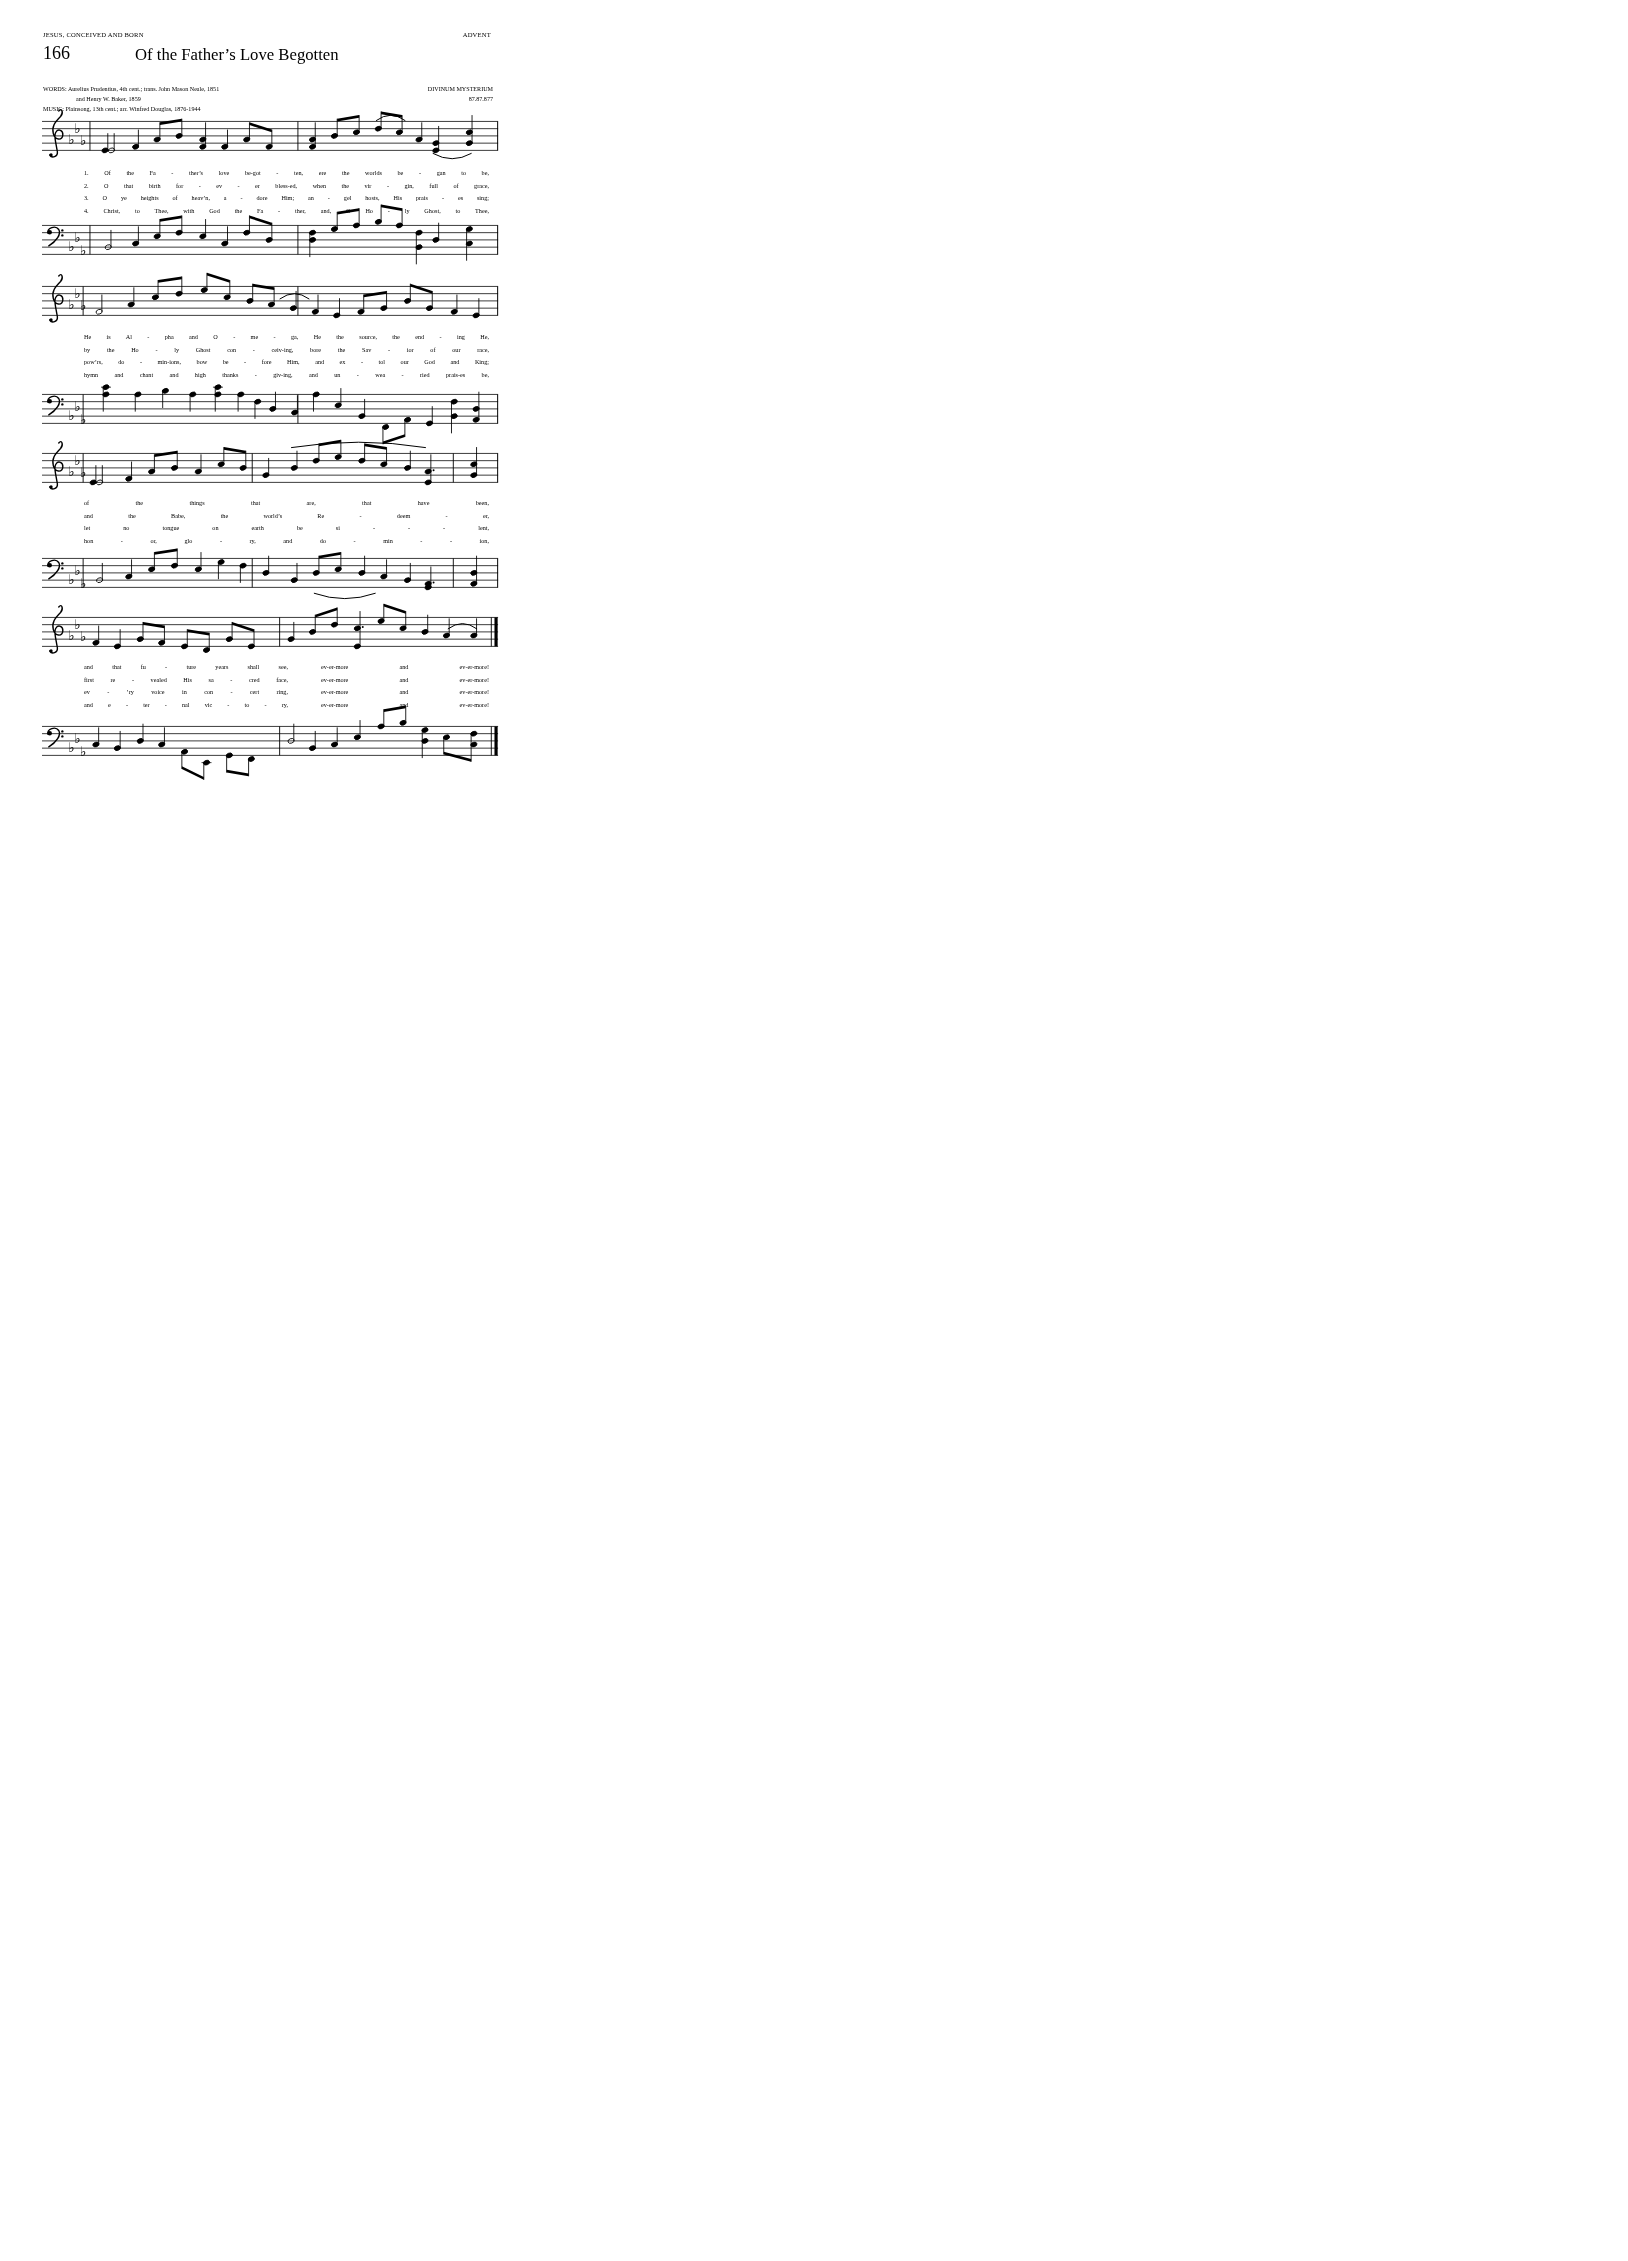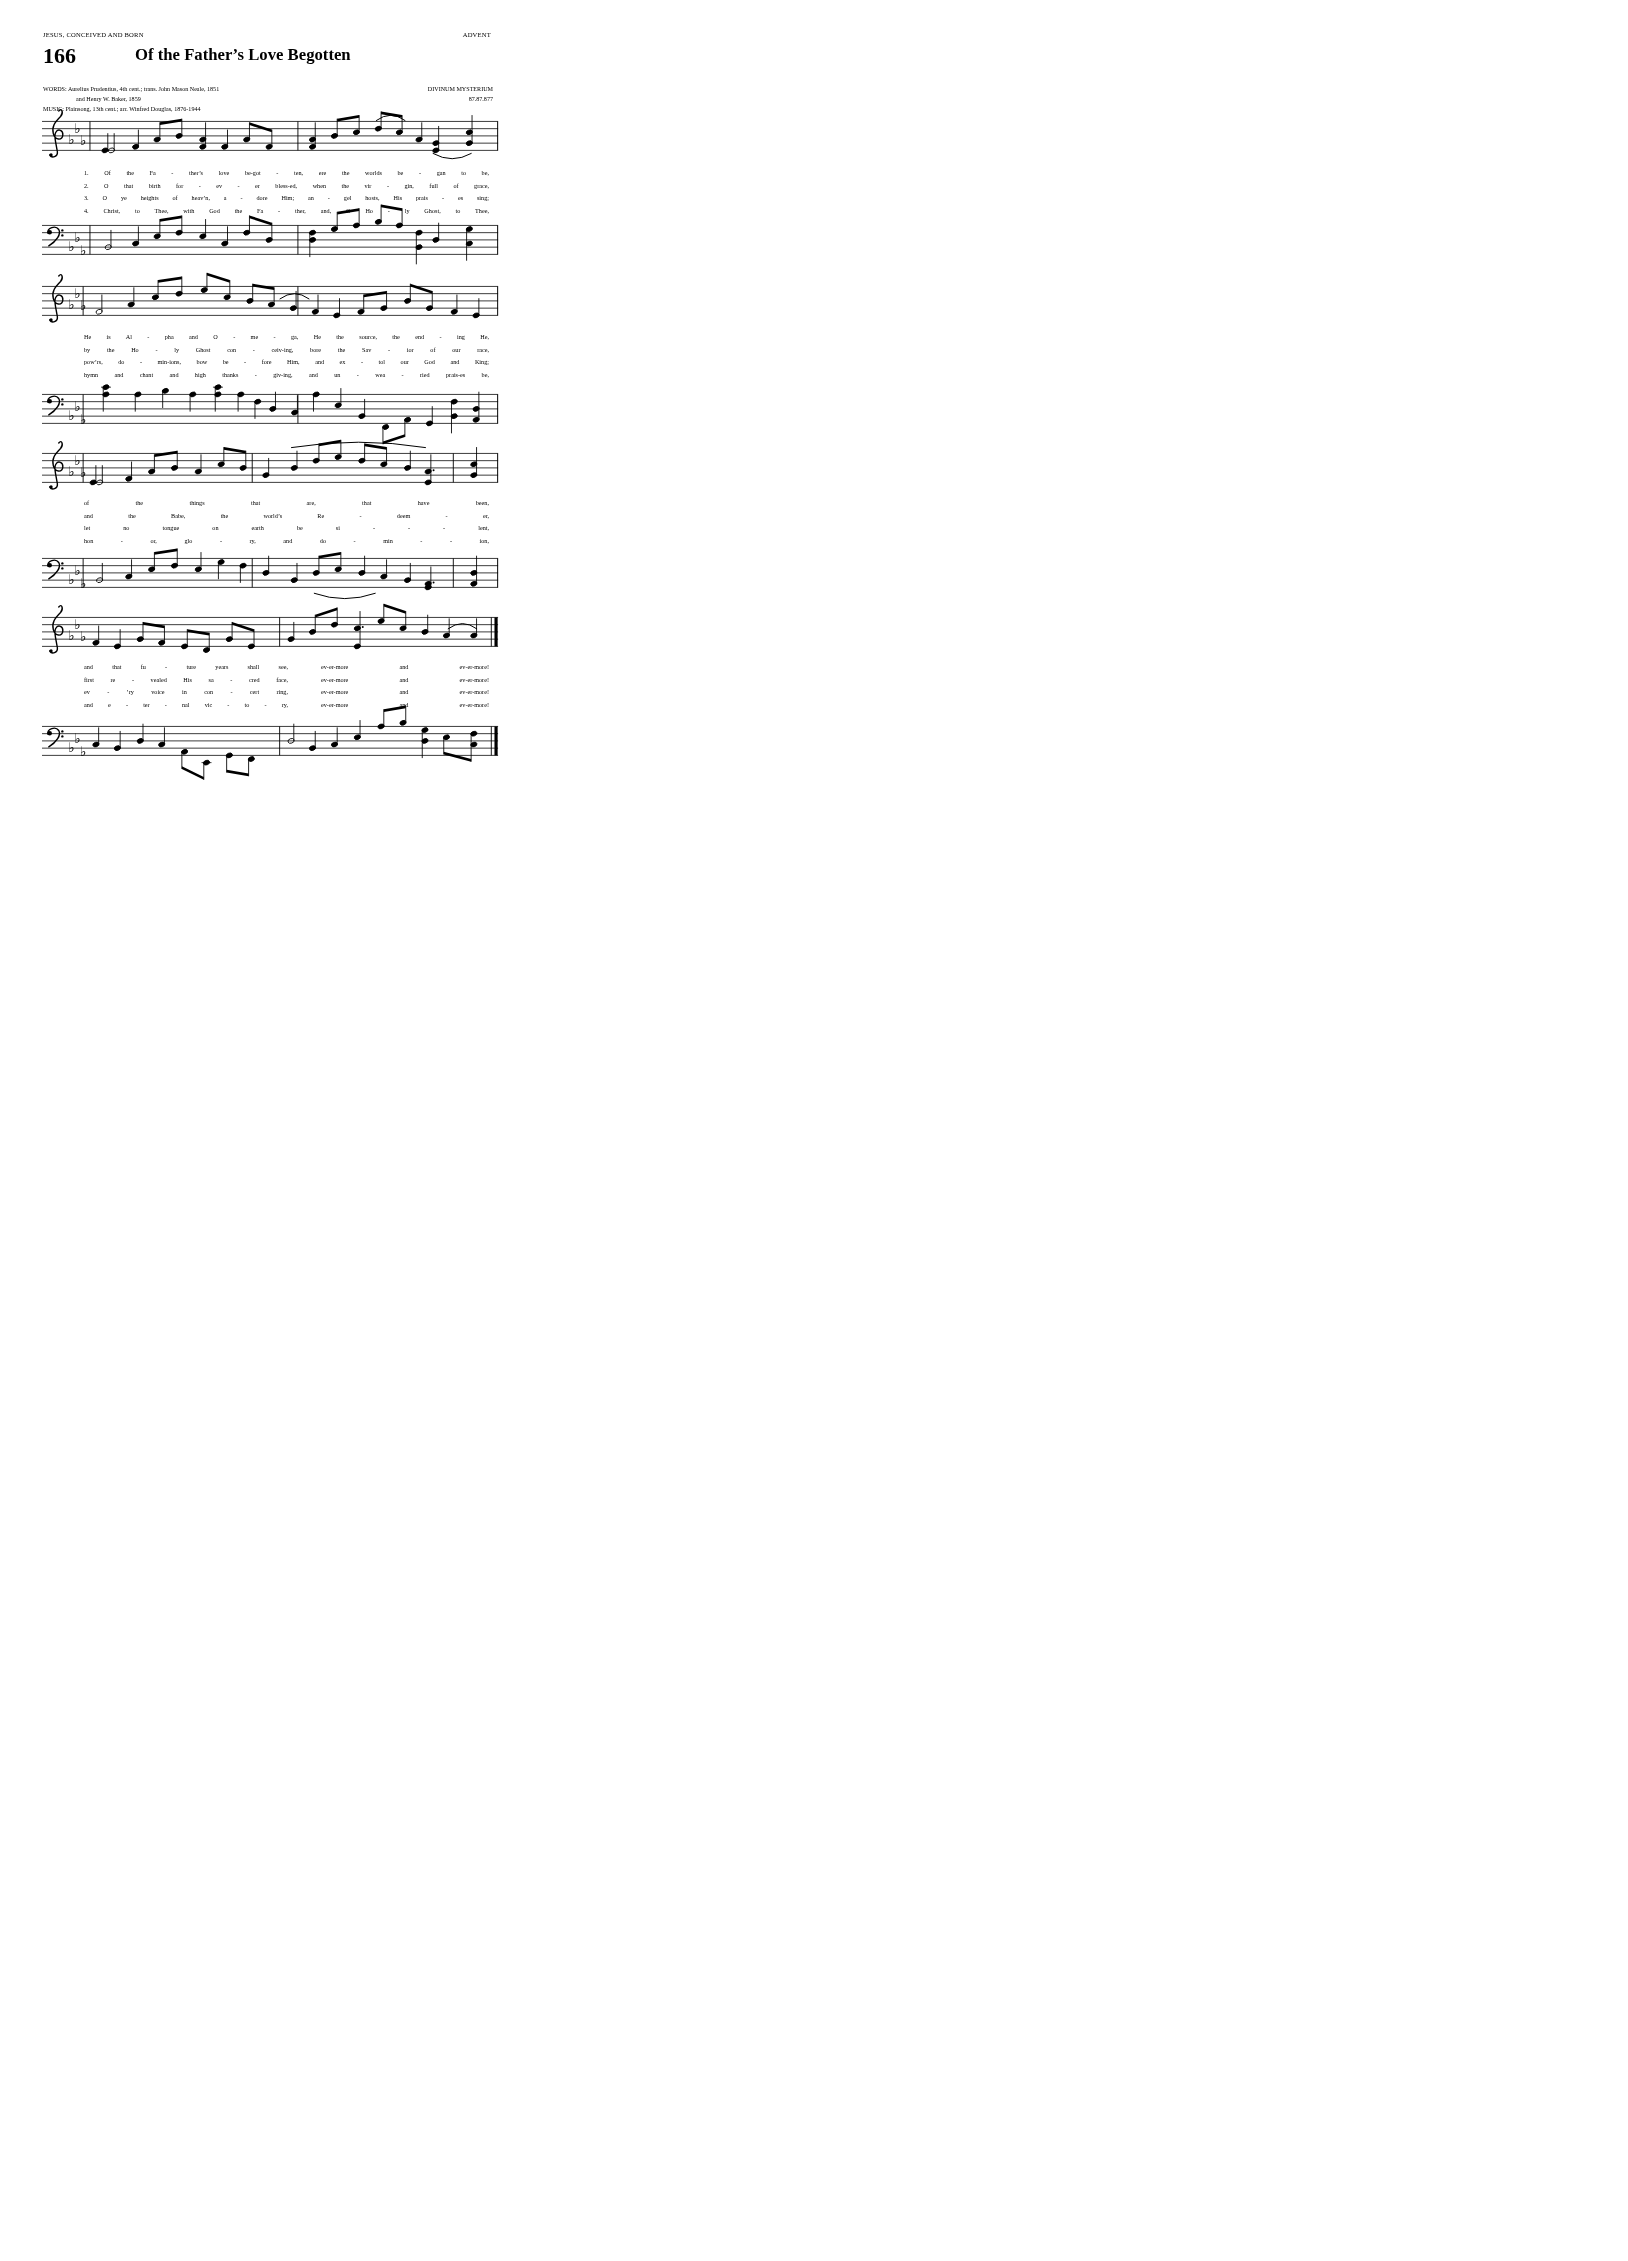--- a/index.html
+++ b/index.html
@@ -1,21 +1,21 @@
 <!DOCTYPE html>
 <html style="font-size:7.2px"><head>
 <meta charset="utf-8">
 <style>
   html,body{margin:0;padding:0;background:#ffffff;}
   .page{position:relative;width:543px;height:814px;background:#ffffff;color:#000;
         font-family:"Liberation Serif","DejaVu Serif",serif;overflow:hidden;}
   .runhead{position:absolute;top:31px;left:43px;width:448px;display:flex;
            justify-content:space-between;font-size:6.6px;letter-spacing:0.2px;}
-  .hymn-number{position:absolute;top:43px;left:43px;font-size:22px;font-weight:bold;}
-  .hymn-title{position:absolute;top:45px;left:135px;font-size:16.7px;font-weight:bold;}
+  .hymn-number{position:absolute;top:43px;left:43px;font-size:18px;font-weight:normal;}
+  .hymn-title{position:absolute;top:45px;left:135px;font-size:16.7px;font-weight:normal;}
   .credits-left{position:absolute;top:84px;left:43px;font-size:6.1px;line-height:10px;}
   .credits-left .indent{padding-left:33px;}
   .credits-right{position:absolute;top:84px;left:344px;width:149px;text-align:right;
                  font-size:6.1px;line-height:10px;}
   .lyrics{position:absolute;left:84px;width:405px;}
   .lyr{height:12.7px;font-size:6.2px;text-align:justify;text-align-last:justify;white-space:normal;}
   .lyr4{height:12.7px;display:flex;justify-content:space-between;font-size:6.2px;}
   .lyr4 .l{width:204px;text-align:justify;text-align-last:justify;}
   .lyr4 .r{width:168px;text-align:justify;text-align-last:justify;}
   .staff{position:absolute;left:42px;width:457px;height:68px;}

